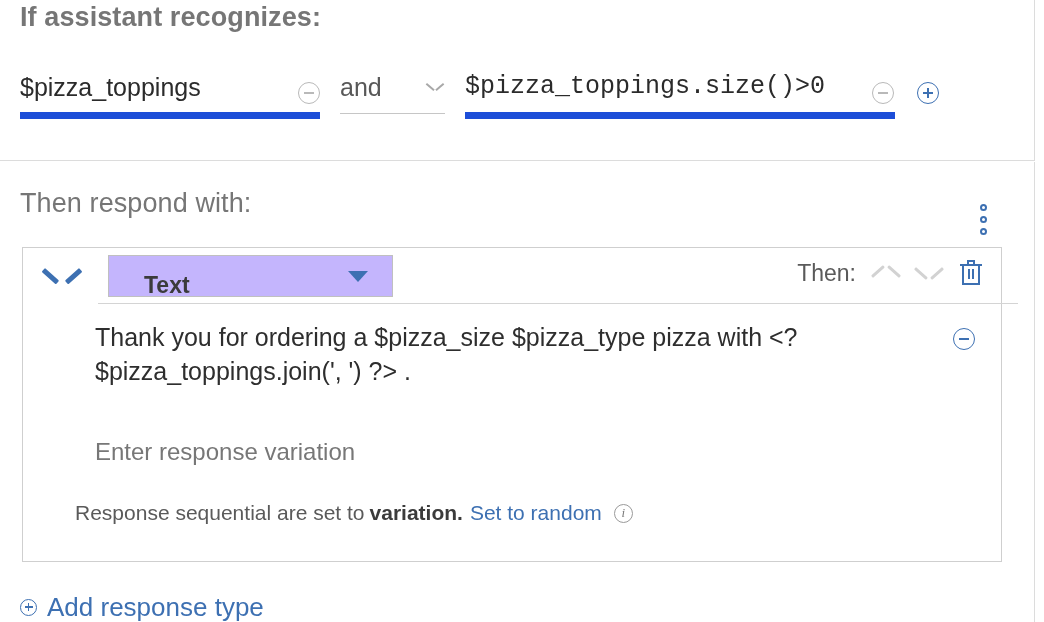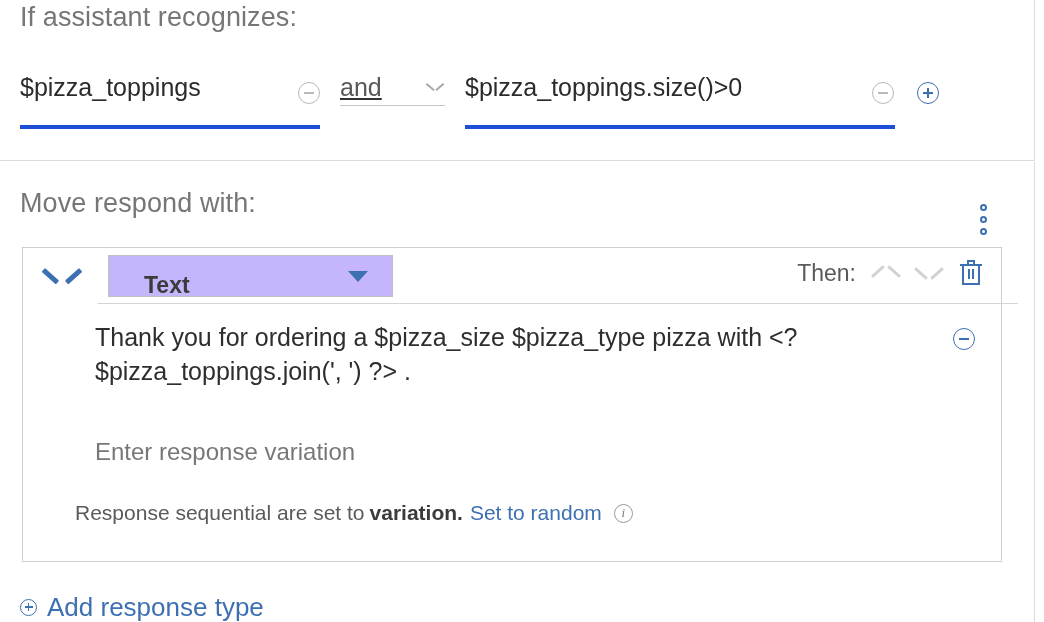--- a/index.html
+++ b/index.html
@@ -28,45 +28,45 @@
     background: #fff;
   }
   .section-heading {
     position: absolute;
     font-size: 27px;
     font-weight: 400;
     color: #767676;
     letter-spacing: 0.1px;
     white-space: nowrap;
   }
-  #condition-heading { left: 20px; top: 2px; }
+  #condition-heading { left: 20px; top: 2px; font-weight: bold; }
 
   #condition-row {
     position: absolute;
     left: 20px;
     top: 72px;
     display: flex;
     align-items: flex-start;
   }
 
   .field {
     position: relative;
-    border-bottom: 4px solid #1d4ed8;
-    padding-bottom: 23px;
+    border-bottom: 7px solid #1d4ed8;
+    padding-bottom: 10px;
     box-sizing: border-box;
   }
   .field-text {
     font-size: 25px;
     color: #2b2b2b;
     line-height: 30px;
     white-space: nowrap;
     display: block;
   }
   #cond-field-1 { width: 300px; }
-  #cond-field-2 { width: 430px; }
+  #cond-field-2 { width: 430px; font-family: Liberation Mono, monospace; }
 
   
   .circ {
     width: 22px; height: 22px;
     border-radius: 50%;
     border: 1.6px solid currentColor;
     display: inline-flex;
     align-items: center;
     justify-content: center;
     box-sizing: border-box;
@@ -92,26 +92,25 @@
   #cond-minus-2 { position: absolute; left: 872px; top: 82px; }
   #cond-plus    { position: absolute; left: 917px; top: 82px; }
 
   
   #operator-select {
     position: absolute;
     left: 340px;
     top: 72px;
     width: 105px;
     border-bottom: 1px solid #c6c6c6;
-    padding-bottom: 3px;
+    padding-bottom: 11px;
     display: flex;
     align-items: center;
     justify-content: space-between;
     box-sizing: border-box;
-    text-decoration: underline;
   }
   #operator-select .op-label {
     font-size: 25px;
     color: #585858;
     line-height: 30px;
   }
   .chev-thin {
     width: 16px; height: 9px;
     position: relative;
     flex: none;
@@ -411,21 +410,21 @@
     </div>
   </div>
 
   <div class="circ circ-gray" id="cond-minus-2"></div>
   <div class="circ circ-blue plus" id="cond-plus"></div>
 
 </div>
 
 <div id="respond-section">
 
-  <div class="section-heading" id="respond-heading">Move respond with:</div>
+  <div class="section-heading" id="respond-heading">Then respond with:</div>
 
   <div id="overflow-menu">
     <span></span>
     <span></span>
     <span></span>
   </div>
 
   <div id="response-card">
 
     <div id="card-header">

